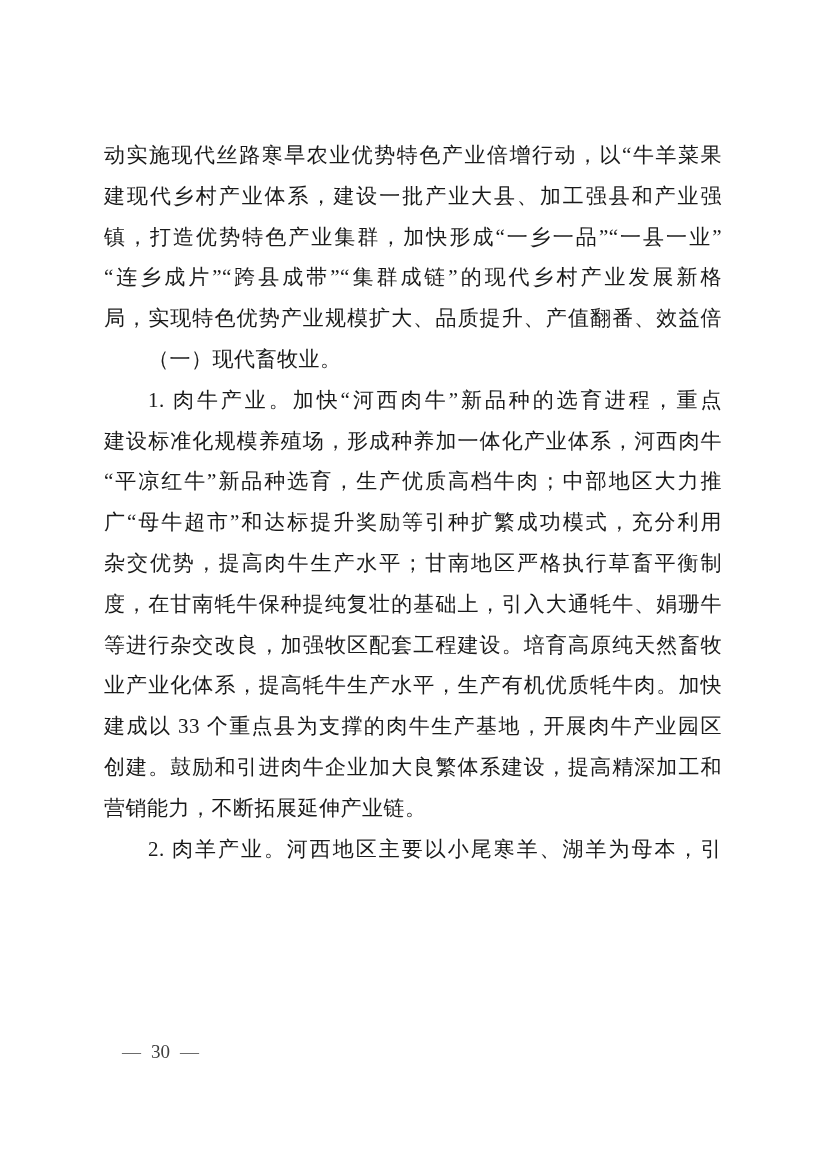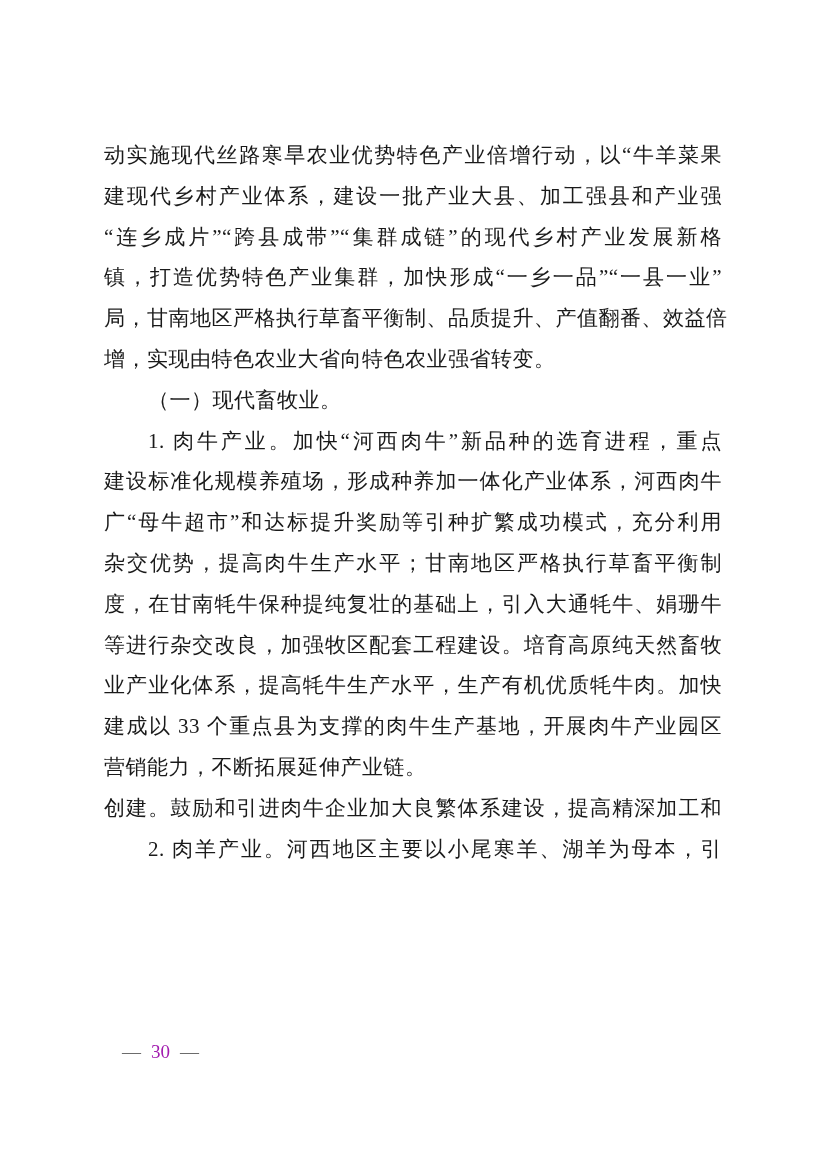--- a/index.html
+++ b/index.html
@@ -49,44 +49,44 @@
     top: 1041px;
     font-size: 19px;
     line-height: 22px;
     color: #444444;
   }
   .footer .dash {
     color: #666666;
   }
   .footer .pagenum {
     margin: 0 10px;
-    color: #a21caf;
+    color: #404040;
     text-align: right;
   }
 </style>
 </head>
 <body>
 
 <div class="page">
   <div class="doc-body" id="doc-body">
       <div class="line">动实施现代丝路寒旱农业优势特色产业倍增行动，以“牛羊菜果</div>
       <div class="line">建现代乡村产业体系，建设一批产业大县、加工强县和产业强</div>
+      <div class="line">镇，打造优势特色产业集群，加快形成“一乡一品”“一县一业”</div>
       <div class="line">“连乡成片”“跨县成带”“集群成链”的现代乡村产业发展新格</div>
-      <div class="line">镇，打造优势特色产业集群，加快形成“一乡一品”“一县一业”</div>
-      <div class="line">局，甘南地区严格执行草畜平衡制、品质提升、产值翻番、效益倍</div>
-      <div class="line end">增，实现由特色农业大省向特色农业强省转变。</div>
+      <div class="line">局，实现特色优势产业规模扩大、品质提升、产值翻番、效益倍</div>
       <div class="line indent bold end">（一）现代畜牧业。</div>
       <div class="line indent">1. 肉牛产业。加快“河西肉牛”新品种的选育进程，重点</div>
       <div class="line">建设标准化规模养殖场，形成种养加一体化产业体系，河西肉牛</div>
+      <div class="line">“平凉红牛”新品种选育，生产优质高档牛肉；中部地区大力推</div>
       <div class="line">广“母牛超市”和达标提升奖励等引种扩繁成功模式，充分利用</div>
       <div class="line">杂交优势，提高肉牛生产水平；甘南地区严格执行草畜平衡制</div>
       <div class="line">度，在甘南牦牛保种提纯复壮的基础上，引入大通牦牛、娟珊牛</div>
       <div class="line">等进行杂交改良，加强牧区配套工程建设。培育高原纯天然畜牧</div>
       <div class="line">业产业化体系，提高牦牛生产水平，生产有机优质牦牛肉。加快</div>
       <div class="line">建成以 33 个重点县为支撑的肉牛生产基地，开展肉牛产业园区</div>
+      <div class="line">创建。鼓励和引进肉牛企业加大良繁体系建设，提高精深加工和</div>
       <div class="line end">营销能力，不断拓展延伸产业链。</div>
-      <div class="line">创建。鼓励和引进肉牛企业加大良繁体系建设，提高精深加工和</div>
       <div class="line indent">2. 肉羊产业。河西地区主要以小尾寒羊、湖羊为母本，引</div>
     </div>
   <div class="footer">
     <span class="dash">—</span><span class="pagenum">30</span><span class="dash">—</span>
   </div>
 </div>
 
 </body></html>

